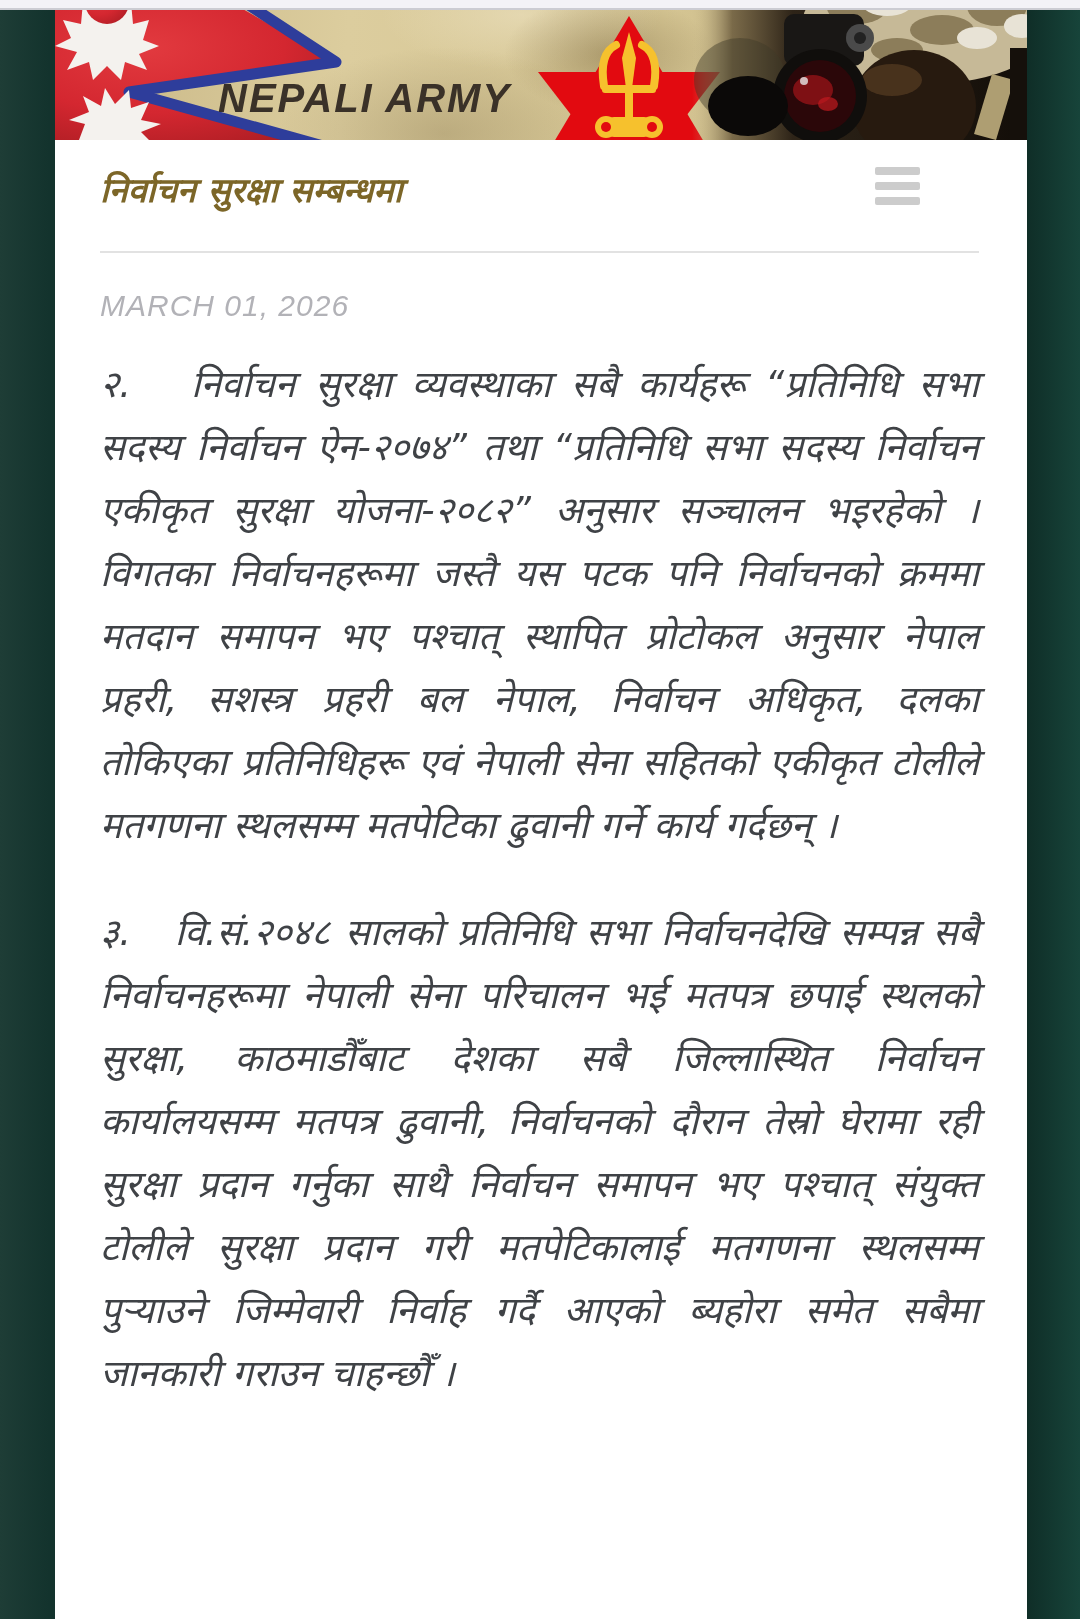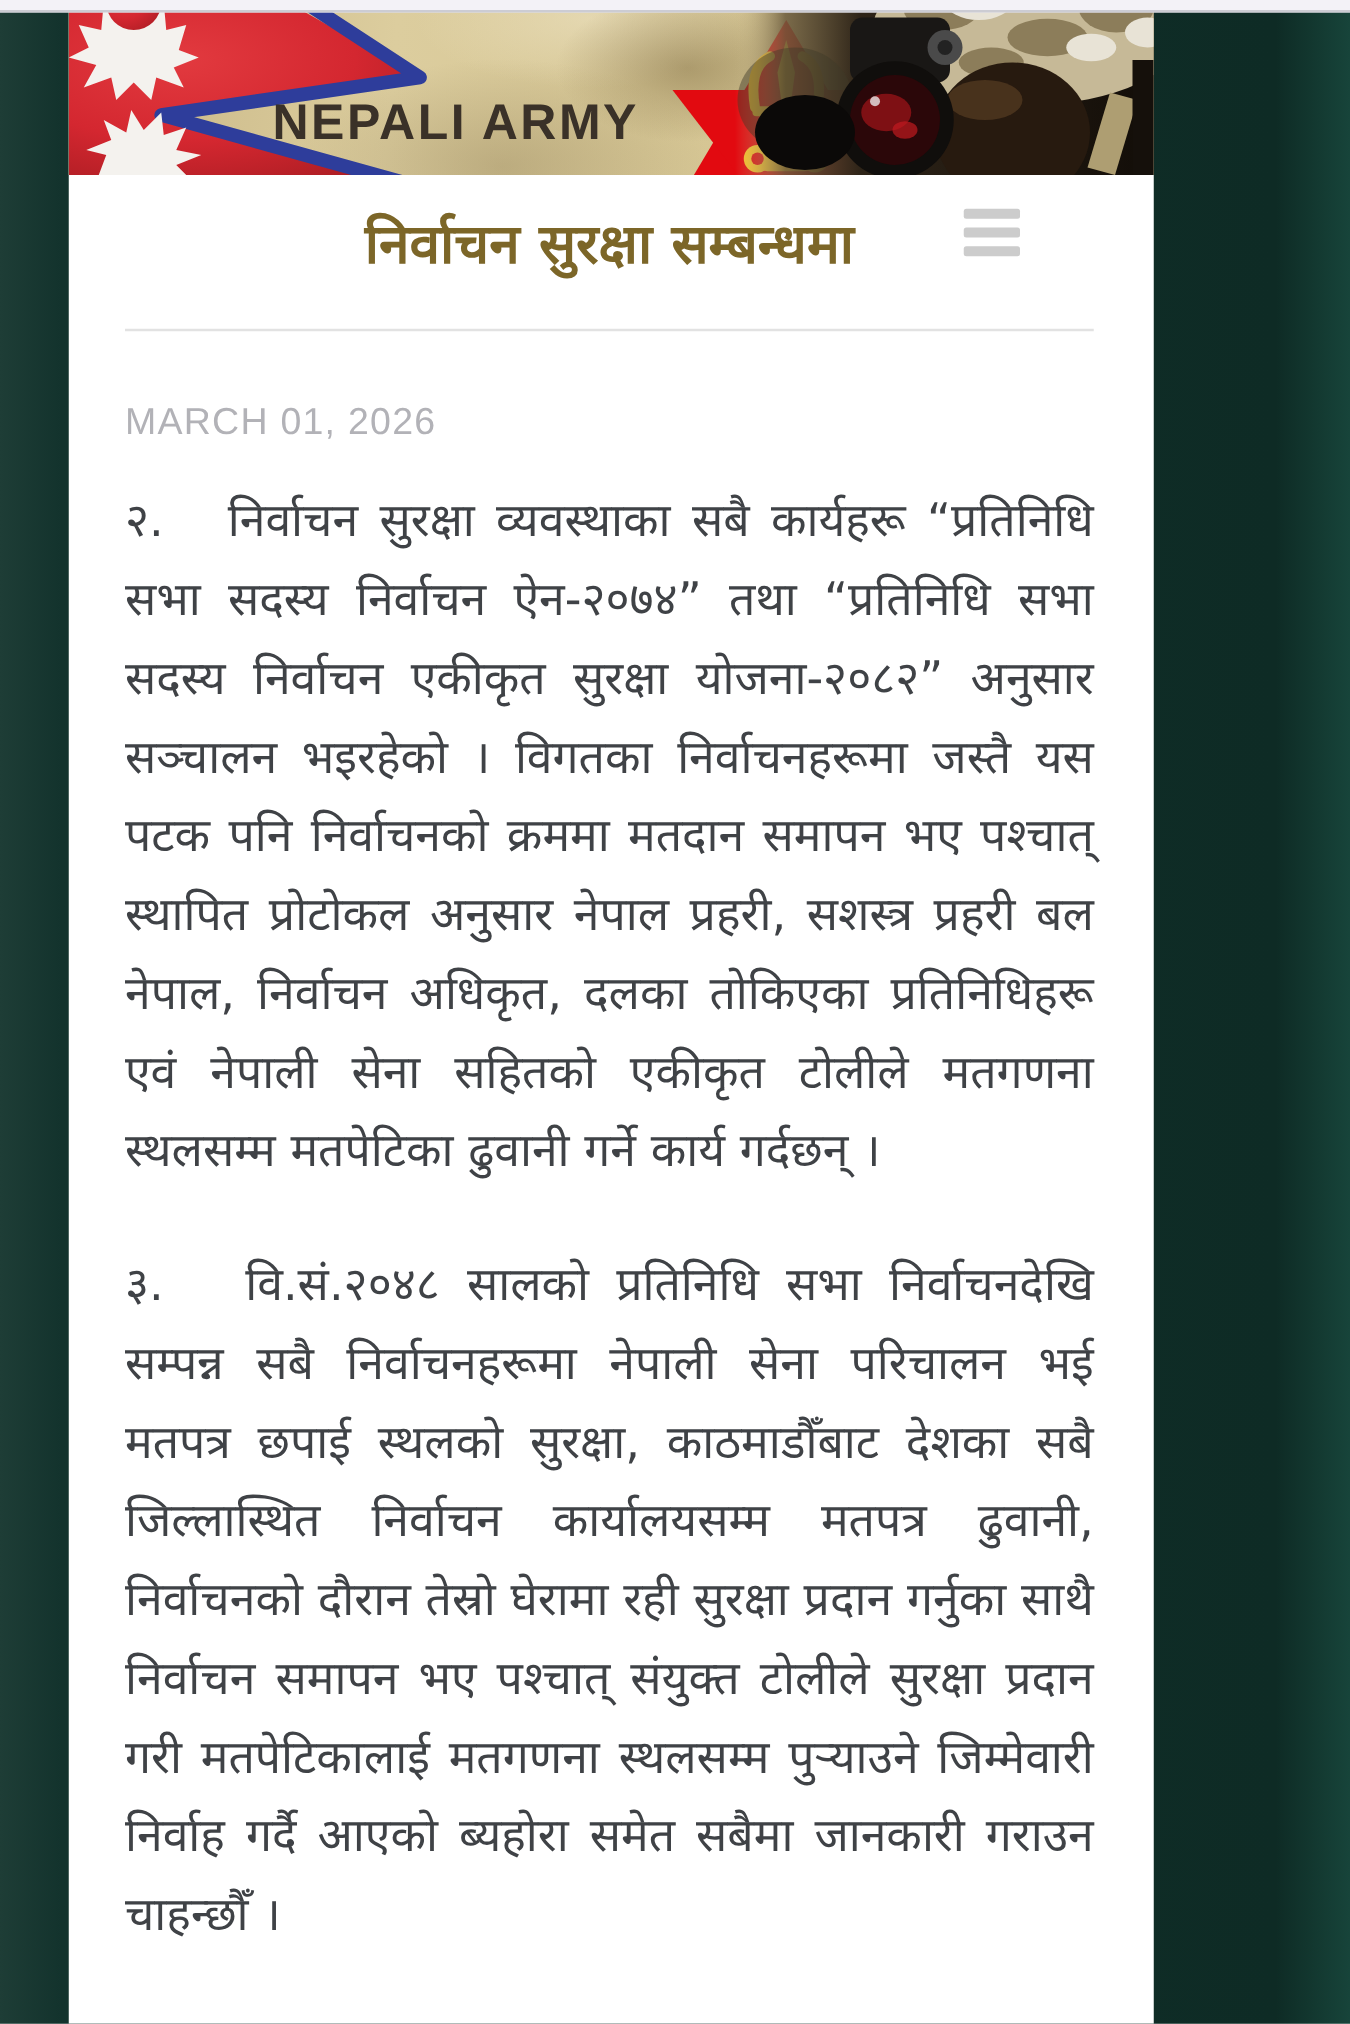--- a/index.html
+++ b/index.html
@@ -14,22 +14,23 @@
   body{
     width:1080px;height:1619px;overflow:hidden;position:relative;
     background:linear-gradient(90deg,var(--page-bg-left) 0%,#13332d 4.5%,#0e2b25 94.5%,var(--page-bg-right) 100%);
     font-family:"DejaVu Sans","Liberation Sans",sans-serif;
   }
   .top-strip{
     position:absolute;top:0;left:0;width:1080px;height:8px;z-index:6;
     background:var(--top-strip);border-bottom:2px solid #ccccd3;
   }
   .card{
-    position:absolute;left:55px;top:8px;width:868px;height:1611px;
+    position:absolute;left:55px;top:8px;width:972px;height:1611px;
     background:var(--card-bg);
+    font-style:italic;
   }
   
   .banner{
     position:relative;height:132px;overflow:hidden;
     background:
       radial-gradient(ellipse 150px 85px at 57% 35%, rgba(120,100,58,.45), rgba(120,100,58,0) 70%),
       radial-gradient(ellipse 230px 120px at 40% 95%, rgba(110,92,55,.28), rgba(110,92,55,0) 72%),
       radial-gradient(ellipse 200px 80px at 48% 5%, rgba(240,230,200,.5), rgba(240,230,200,0) 70%),
       linear-gradient(95deg,#c7b584 0%,#dccd9e 30%,#d5c593 62%,#bcab7a 100%);
   }
@@ -51,27 +52,26 @@
     position:absolute;top:159px;right:107px;width:45px;height:38px;
     background:none;border:0;padding:0;cursor:pointer;
   }
   .menu-btn .bar{
     width:45px;height:8px;border-radius:2px;background:var(--hamburger-color);
     margin:0 0 7px 0;
   }
   
   .content{padding:0 48px 0 45px;position:relative}
   h1.page-title{
-    margin:30px 0 0;font-size:44px;line-height:1.2;font-weight:600;
+    margin:30px 0 0;font-size:34px;line-height:1.2;font-weight:600;
     color:var(--title-color);
-    text-align:center;
   }
   .divider{height:0;border:0;border-top:2px solid var(--divider-color);margin:40px 0 0}
   .date{
-    margin-top:56px;font-size:30px;letter-spacing:1px;color:var(--date-color);
+    margin-top:36px;font-size:30px;letter-spacing:1px;color:var(--date-color);
     font-family:"Liberation Sans","DejaVu Sans",sans-serif;
   }
   .article-body{margin-top:30px}
   .article-body p{
     font-size:37px;line-height:63px;margin:0 0 44px;
     color:var(--body-text-color);text-align:justify;
   }
 </style>
 </head>
 <body>

